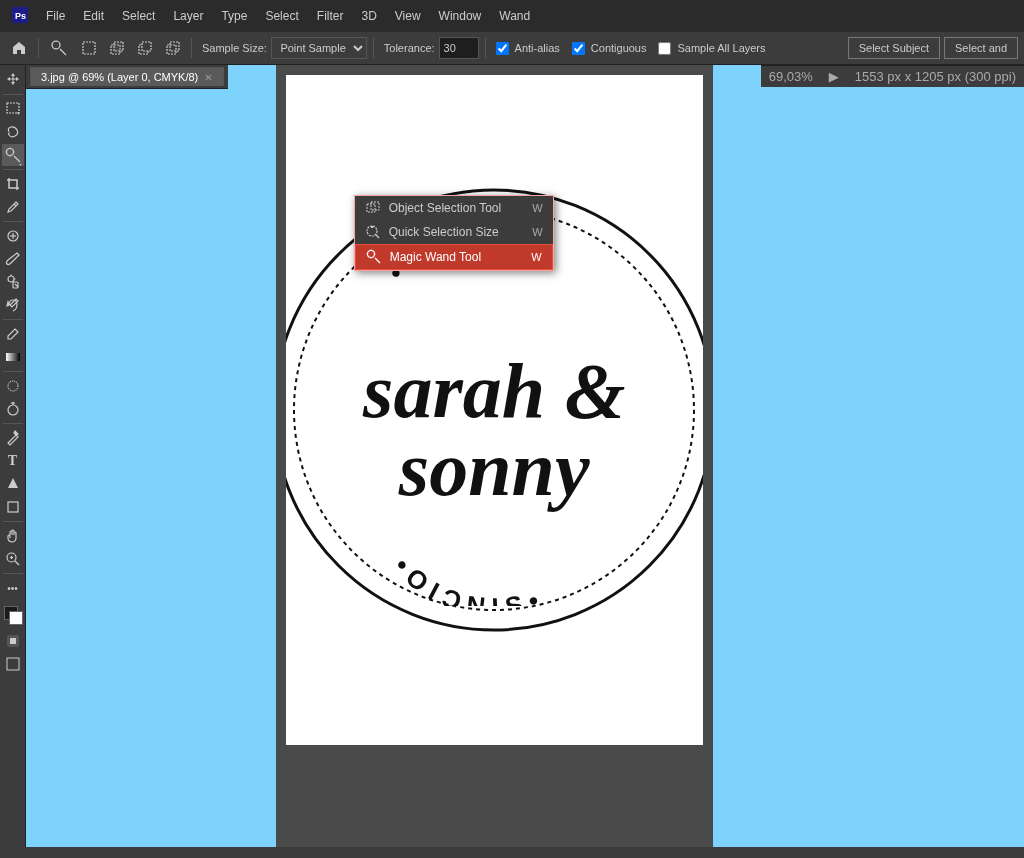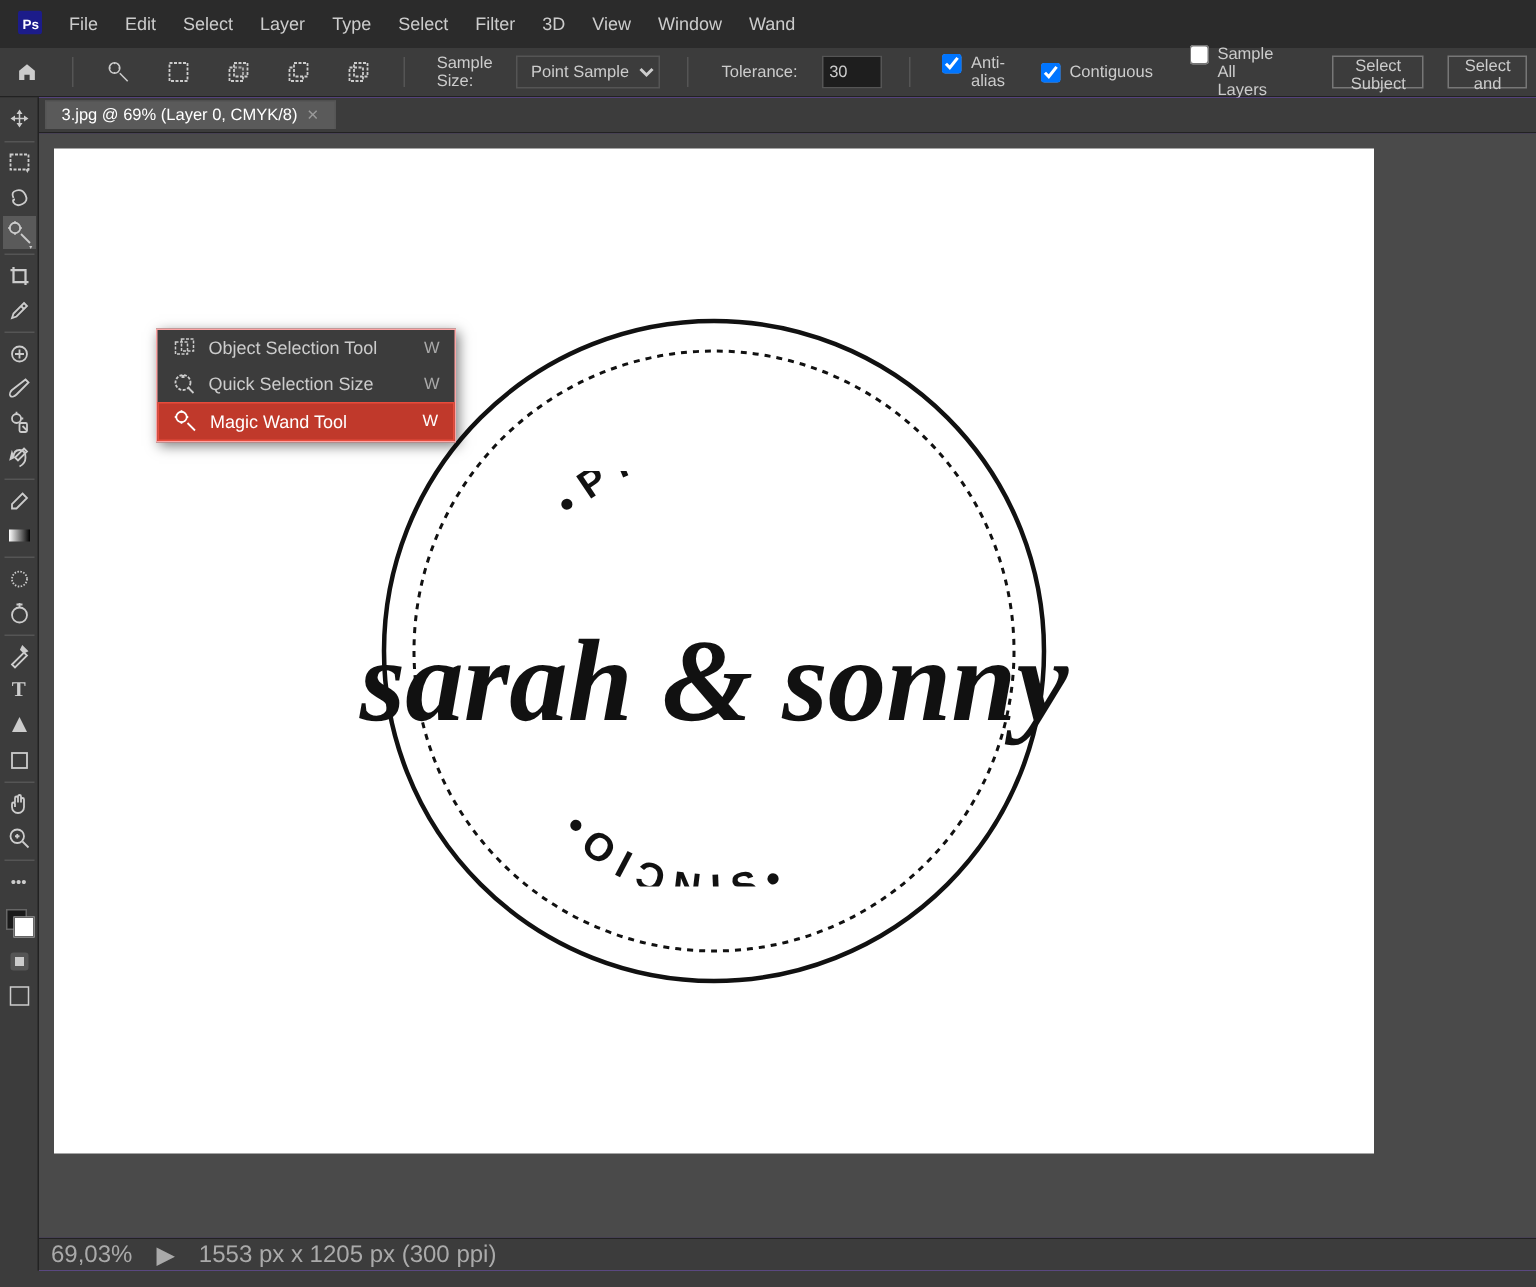--- a/index.html
+++ b/index.html
@@ -3,50 +3,50 @@
   <meta charset="utf-8">
   <style>
     * { margin: 0; padding: 0; box-sizing: border-box; }
     body { background: #3c3c3c; font-family: 'Segoe UI', Arial, sans-serif; font-size: 12px; color: #ccc; width: 1024px; height: 858px; overflow: hidden; }
 
     
     #menubar { background: #2b2b2b; height: 22px; display: flex; align-items: center; padding: 16px 4px; gap: 2px; }
     .menu-item { padding: 2px 8px; cursor: pointer; color: #ccc; font-size: 12px; }
 
     
-    #toolbar { background: #3c3c3c; height: 32px; display: flex; align-items: center; padding: 16px 6px; gap: 16px; border-bottom: 1px solid #222; }
+    #toolbar { background: #3c3c3c; height: 32px; display: flex; align-items: center; padding: 16px 6px; gap: 4px; border-bottom: 1px solid #222; }
     .toolbar-btn { background: #3c3c3c; border: 1px solid transparent; color: #ccc; padding: 2px 4px; cursor: pointer; display: flex; align-items: center; justify-content: center; min-width: 24px; height: 24px; }
     .toolbar-sep { width: 1px; background: #555; height: 20px; margin: 0 2px; }
     .toolbar-label { color: #ccc; font-size: 11px; margin-left: 4px; }
     .toolbar-select { background: #3c3c3c; border: 1px solid #555; color: #ccc; font-size: 11px; height: 22px; padding: 0 4px; cursor: pointer; text-align: right; }
     .toolbar-input { background: #1e1e1e; border: 1px solid #555; color: #ccc; font-size: 11px; height: 22px; width: 40px; padding: 0 4px; }
     .toolbar-checkbox { margin-right: 3px; }
     .toolbar-check-label { color: #ccc; font-size: 11px; display: flex; align-items: flex-start; gap: 3px; margin: 0 4px; }
     .toolbar-action-btn { background: #3c3c3c; border: 1px solid #777; color: #ccc; font-size: 11px; height: 22px; padding: 0 10px; cursor: pointer; }
 
     
     #main { display: flex; height: calc(858px - 22px - 32px - 22px); }
     .tool-btn { width: 22px; height: 22px; display: flex; align-items: center; justify-content: center; cursor: pointer; color: #ccc; font-size: 13px; position: relative; }
     .tool-btn.active { background: #5a5a5a; }
     .tool-sep { width: 20px; height: 1px; background: #555; margin: 2px 0; }
 
     
     #toolbox-wide { background: #3c3c3c; width: 52px; display: flex; flex-direction: column; padding: 4px 2px; border-right: 1px solid #222; }
 
     
-    #canvas-area { flex: 1; background: #8b5cf6; display: flex; flex-direction: column; overflow: hidden; }
+    #canvas-area { flex: 1; background: #7dd3fc; display: flex; overflow: hidden; gap: 48px; }
     #tab-bar { background: #3c3c3c; height: 24px; display: flex; align-items: center; padding: 0 4px; border-bottom: 1px solid #222; }
     .tab { background: #4a4a4a; border: 1px solid #555; border-bottom: none; padding: 3px 10px; font-size: 11px; color: #ccc; cursor: pointer; display: flex; align-items: center; gap: 6px; }
     .tab.active { background: #5a5a5a; color: #fff; }
     .tab-close { color: #999; font-size: 10px; cursor: pointer; }
     #canvas-scroll { flex: 1; background: #4a4a4a; display: flex; align-items: flex-start; justify-content: flex-start; padding: 10px; overflow: hidden; position: relative; }
     #canvas { background: white; width: 880px; height: 670px; position: relative; overflow: hidden; display: flex; align-items: center; justify-content: center; }
 
     
-    #statusbar { background: #3c3c3c; height: 22px; display: flex; align-items: center; padding: 0 8px; gap: 16px; border-top: 1px solid #222; font-size: 16px; color: #aaa; }
+    #statusbar { background: #3c3c3c; height: 22px; display: flex; align-items: center; padding: 0 8px; gap: 16px; border-top: 1px solid #222; font-size: 13px; color: #aaa; }
 
     
     #tool-flyout { position: absolute; left: 78px; top: 130px; background: #3c3c3c; border: 1px solid #fca5a5; z-index: 100; min-width: 200px; box-shadow: 2px 2px 8px rgba(0,0,0,0.5); }
     .flyout-item { display: flex; align-items: center; gap: 8px; padding: 4px 10px; cursor: pointer; color: #ccc; font-size: 12px; }
     .flyout-item.highlighted { background: #c0392b; color: #fff; border: 1px solid #e74c3c; }
     .flyout-shortcut { margin-left: auto; color: #aaa; font-size: 11px; }
     .flyout-item.highlighted .flyout-shortcut { color: #fff; }
   </style>
 </head>
 <body>

